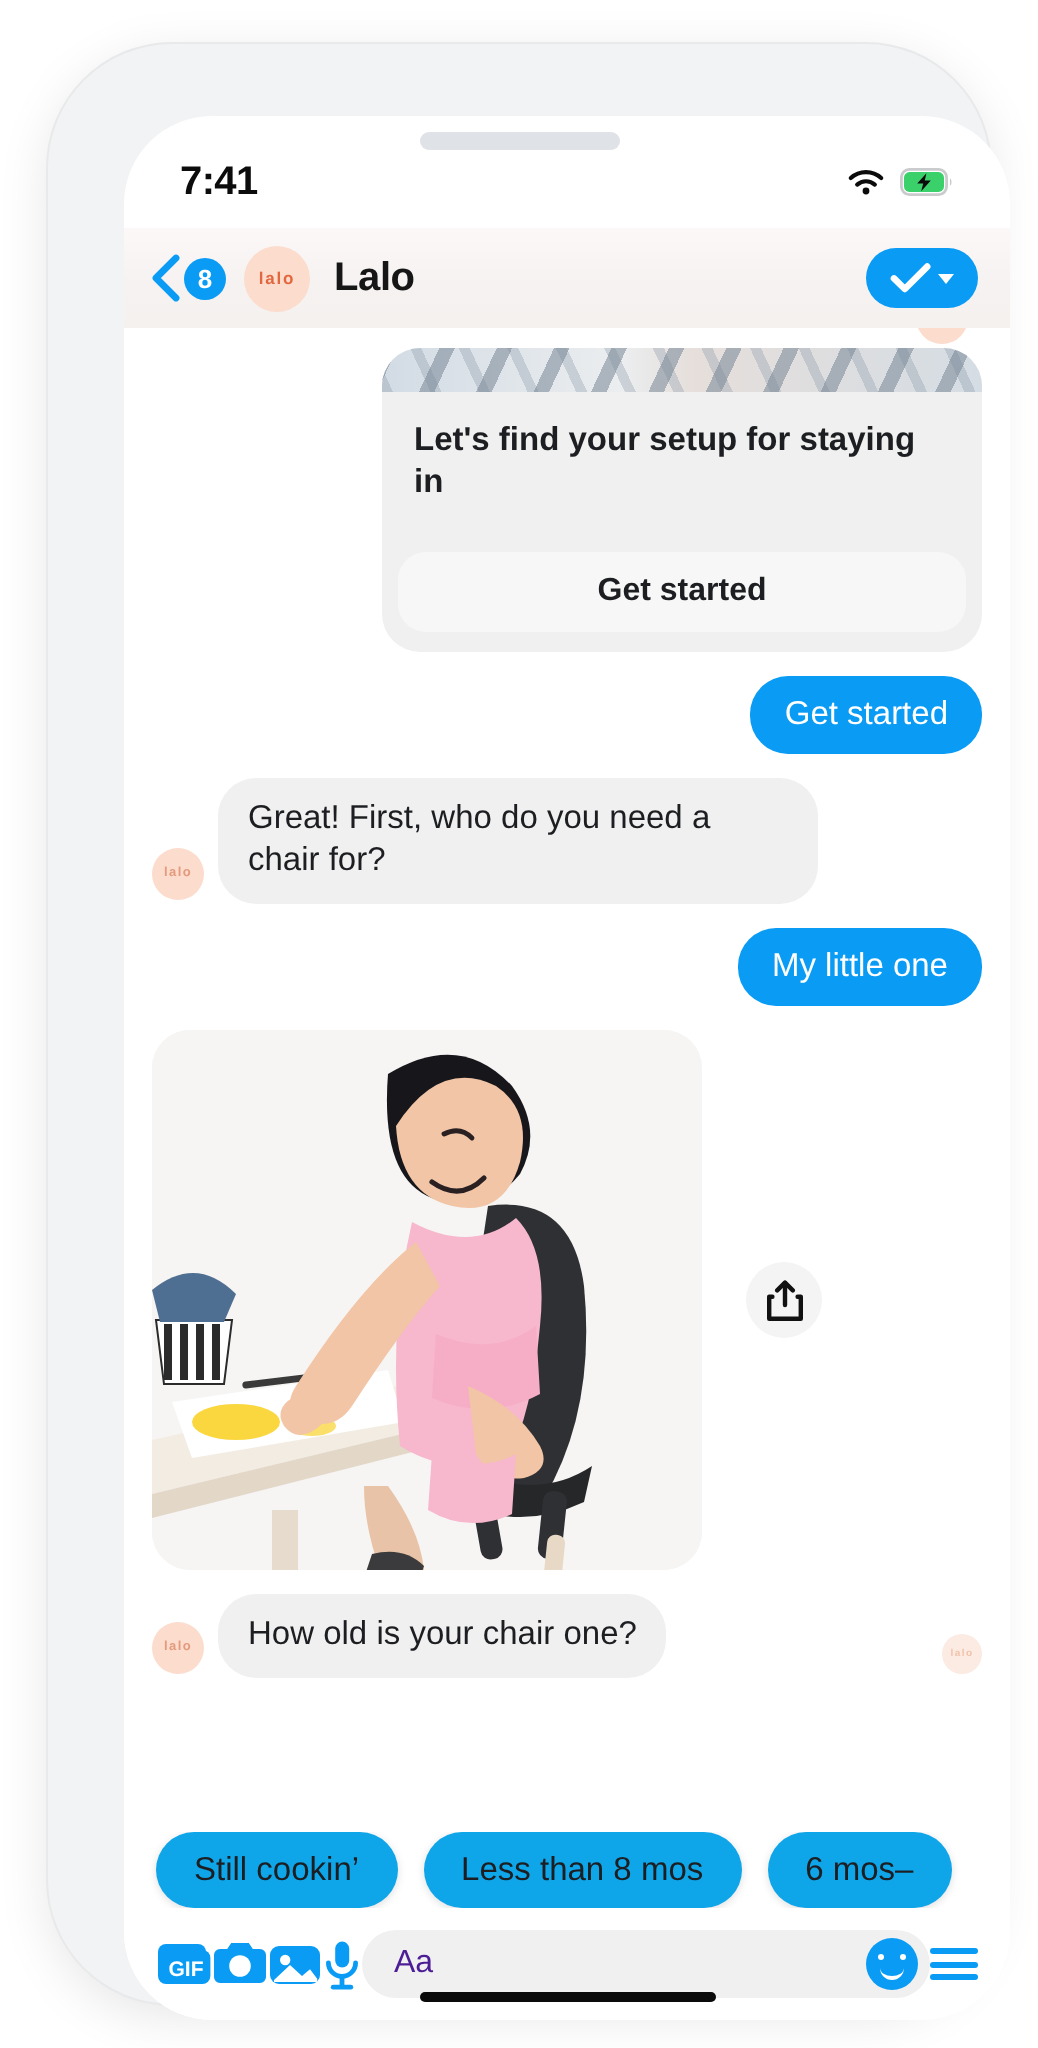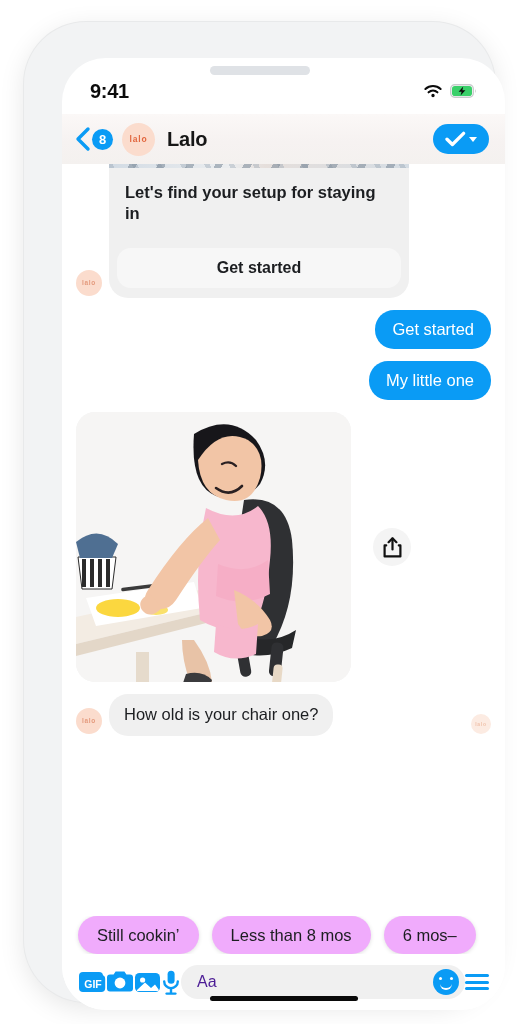--- a/index.html
+++ b/index.html
@@ -169,21 +169,21 @@
     display: flex; align-items: center; justify-content: center; cursor: pointer;
   }
 
   
   #quick-replies {
     position: absolute; left: 0; bottom: 56px;
     width: 100%; display: flex; gap: 13px;
     padding: 0 16px; overflow: hidden;
   }
   .chip {
-    background: #f0abfc; border-radius: 20px;
+    background: #0ea5e9; border-radius: 20px;
     height: 38px; padding: 0 19px;
     display: flex; align-items: center; white-space: nowrap;
     font-size: 16.5px; color: #1c1e21; cursor: pointer;
     box-shadow: 0 1px 4px rgba(0,0,0,0.13);
     flex: 0 0 auto;
   }
 
   
   #composer {
     position: absolute; left: 0; bottom: 0;
@@ -222,21 +222,21 @@
     background: #0a0a0a; border-radius: 3px;
   }
 </style>
 </head>
 <body>
 
 <div id="phone-frame">
   <div id="phone-screen">
 
     <div id="status-bar">
-      <div id="status-time">9:41</div>
+      <div id="status-time">7:41</div>
       <div id="status-right">
         <svg width="20" height="15" viewBox="0 0 20 15">
           <path d="M10 13.2a1.7 1.7 0 100-3.4 1.7 1.7 0 000 3.4z" fill="#0b0b0b"></path>
           <path d="M5.6 8.3a6.6 6.6 0 018.8 0" stroke="#0b0b0b" stroke-width="2.1" fill="none" stroke-linecap="round"></path>
           <path d="M2.4 5.0a11.2 11.2 0 0115.2 0" stroke="#0b0b0b" stroke-width="2.1" fill="none" stroke-linecap="round"></path>
         </svg>
         <svg width="27" height="14" viewBox="0 0 27 14">
           <rect x="0.7" y="0.7" width="22.6" height="12.6" rx="4" fill="none" stroke="#c9cbcd" stroke-width="1.4"></rect>
           <rect x="2" y="2" width="20" height="10" rx="2.8" fill="#3ad06a"></rect>
           <path d="M13.2 2.6l-4.6 5.2h3.0l-1.0 3.8 4.8-5.4h-3.0z" fill="#0b0b0b"></path>
@@ -259,37 +259,43 @@
       <div id="header-action">
         <svg width="21" height="16" viewBox="0 0 21 16">
           <path d="M2 8.2l5.4 5.3L18.6 2.3" stroke="#ffffff" stroke-width="3.3" fill="none" stroke-linecap="round" stroke-linejoin="round"></path>
         </svg>
         <span class="tri"></span>
       </div>
     </div>
 
     <div id="thread">
 
-      <div class="row" style="margin-top:-18px;">
+      <div class="row" style="margin-top:-18px;flex-direction:column;">
         <div class="sm-avatar">
           <span>lalo</span>
         </div>
         <div class="gtcard">
           <div class="gtcard-img"></div>
           <div class="gtcard-body">
             <div class="gtcard-title">Let's find your setup for staying in</div>
           </div>
           <div class="gtcard-btn">Get started</div>
         </div>
       </div>
 
       <div class="row out">
         <div class="bubble-out">Get started</div>
       </div>
 
+      <div class="row">
+        <div class="sm-avatar">
+          <span>lalo</span>
+        </div>
+        <div class="bubble-in">Great! First, who do you need a chair for?</div>
+      </div>
 
       <div class="row out">
         <div class="bubble-out">My little one</div>
       </div>
 
       <div class="photo-row">
         <div class="photo">
           <svg viewBox="0 0 275 270" width="275" height="270">
             <rect width="275" height="270" fill="#f6f5f4"></rect>
 

